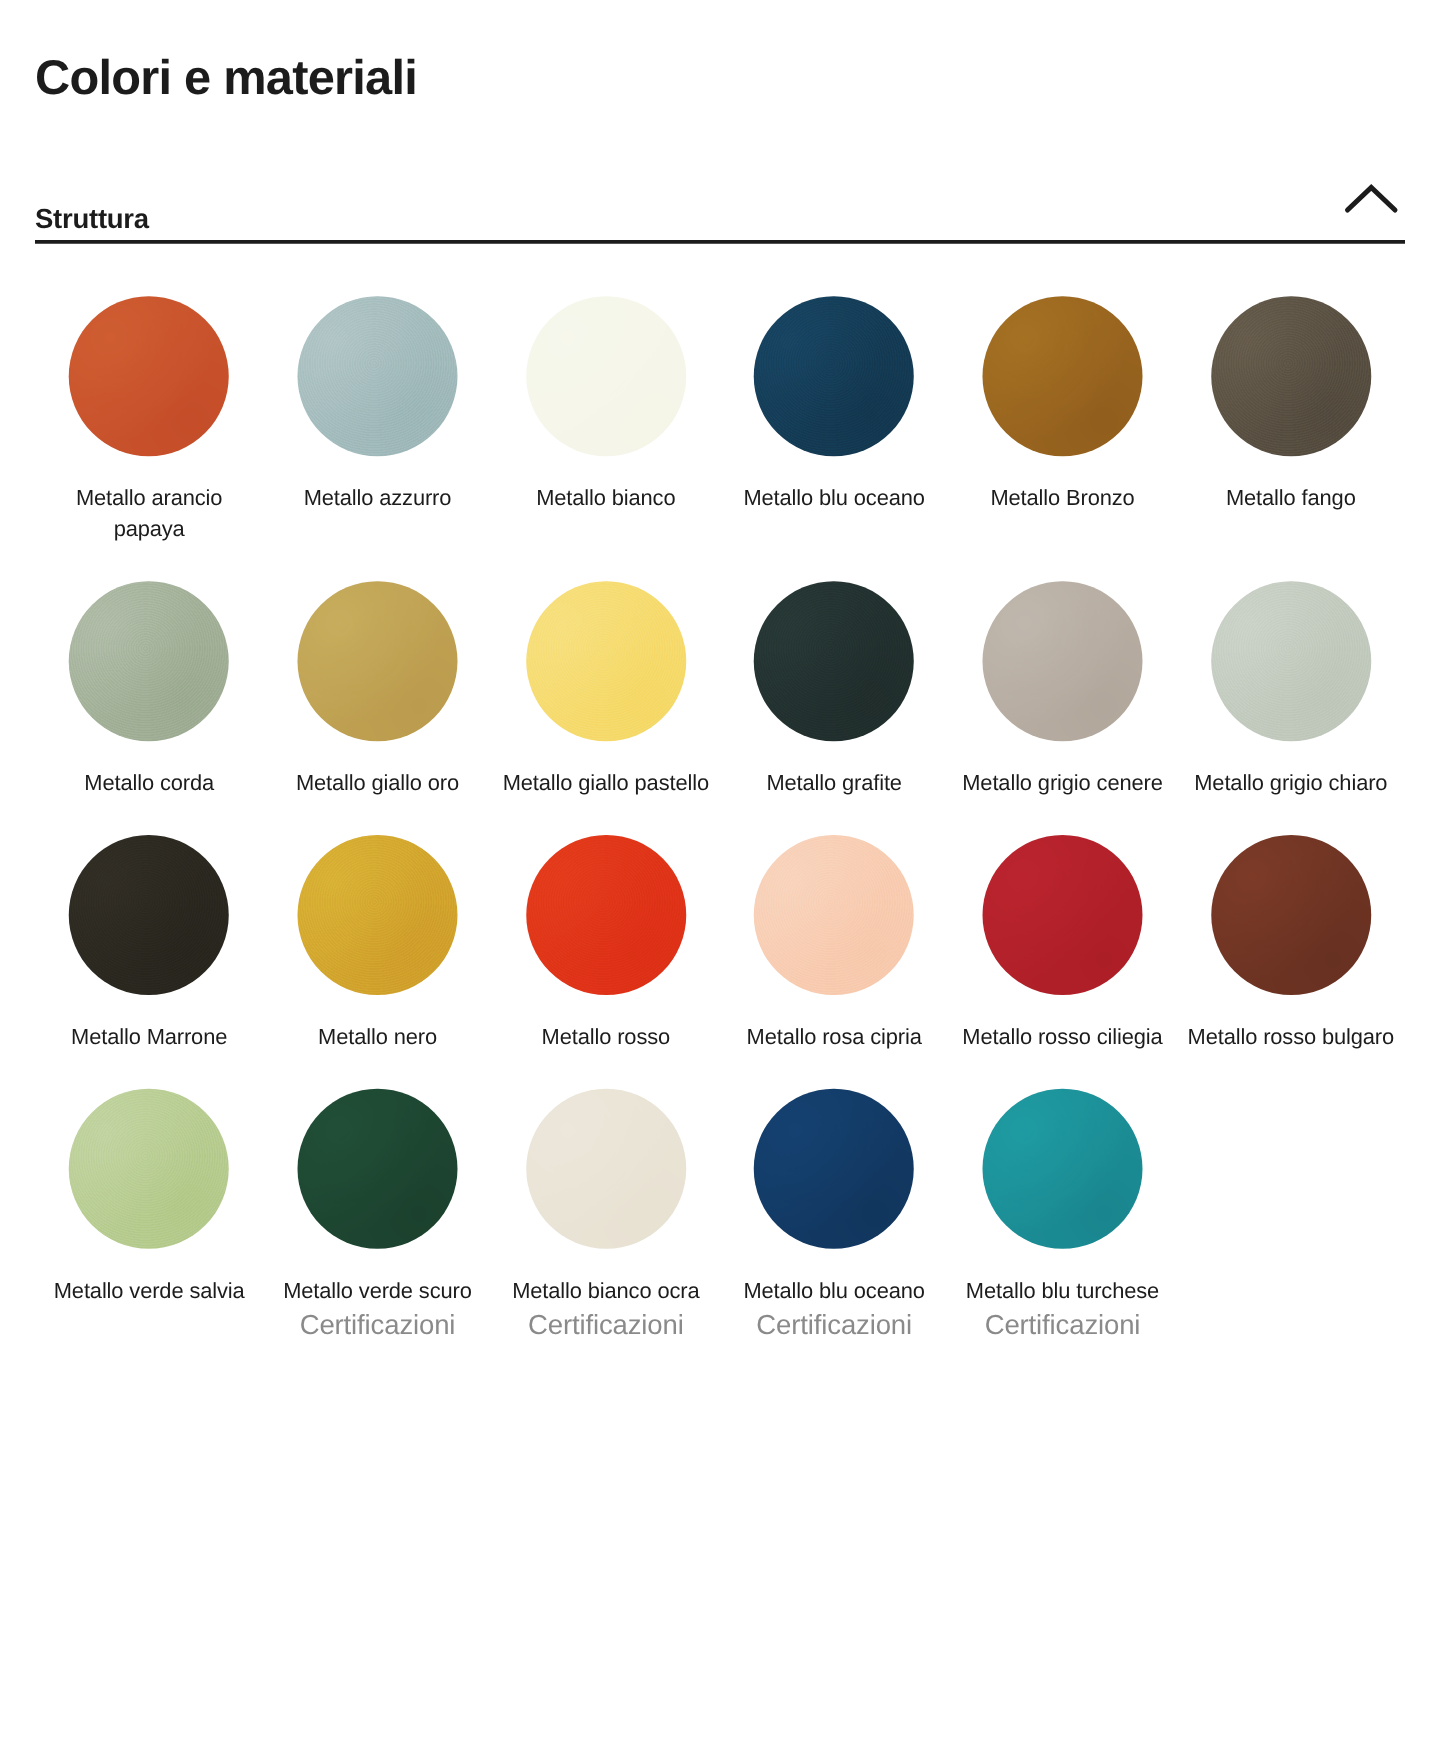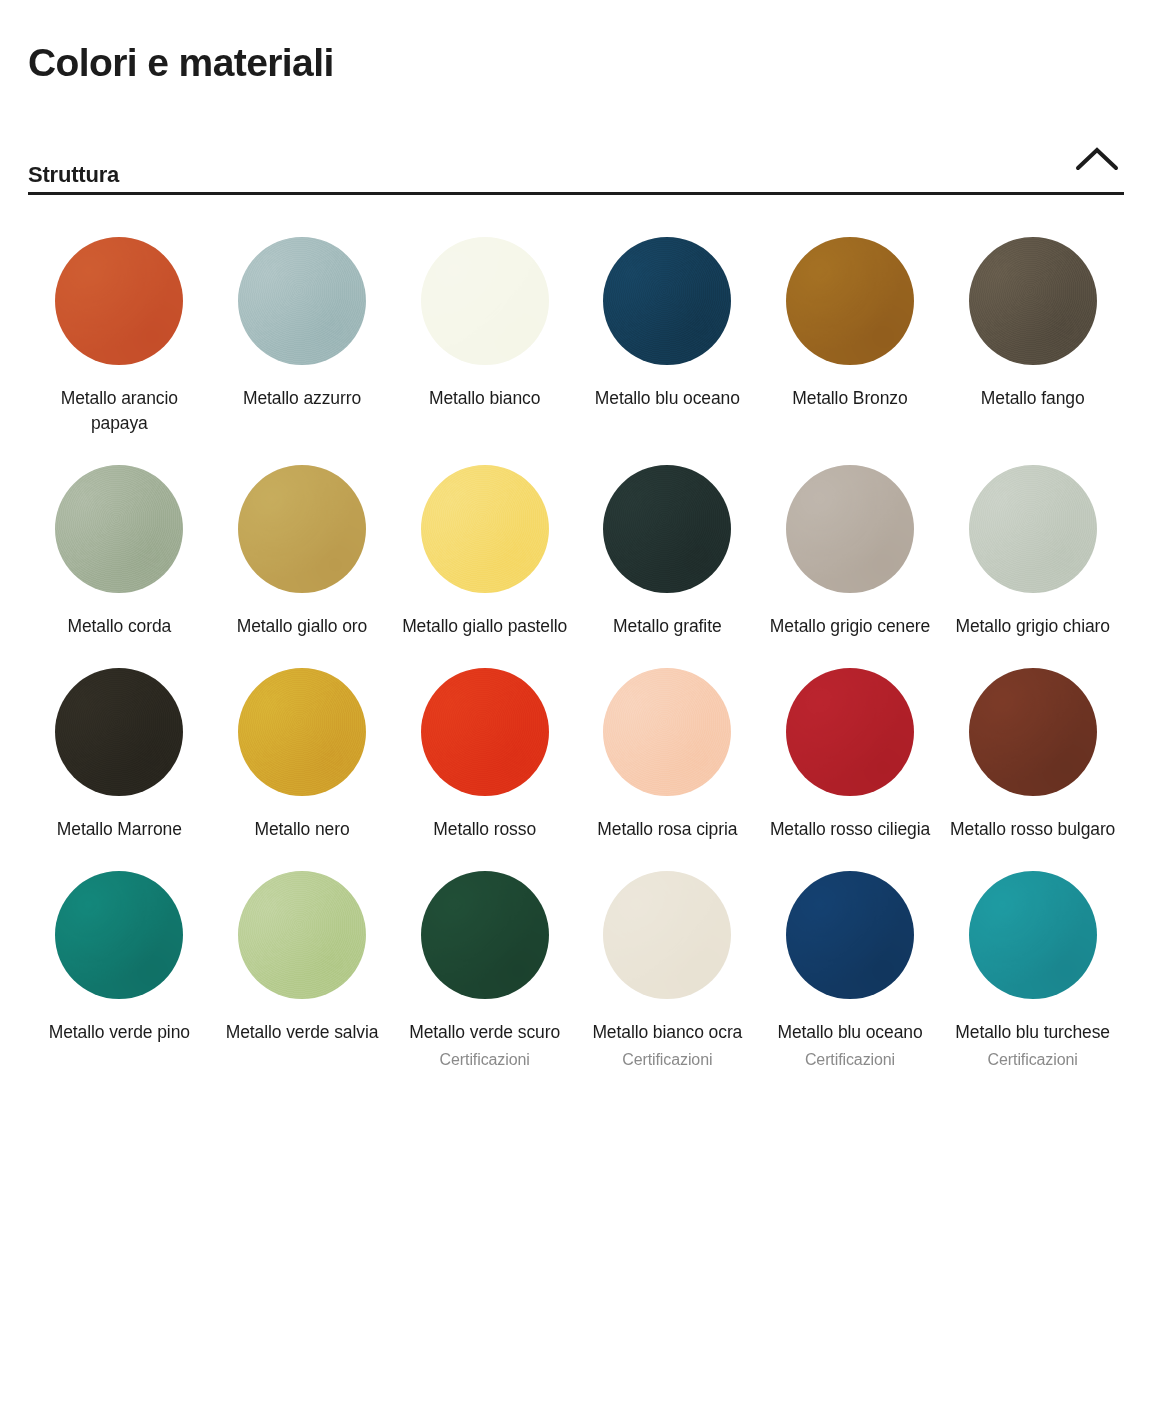--- a/index.html
+++ b/index.html
@@ -124,21 +124,21 @@
     margin-top: 21px;
     font-size: 17.5px;
     line-height: 25px;
     text-align: center;
     color: #1c1c1c;
     max-width: 172px;
     letter-spacing: -0.1px;
   }
   .swatch-sub {
     margin-top: 2px;
-    font-size: 16px;
+    font-size: 22px;
     line-height: 25px;
     text-align: center;
     color: #8a8a8a;
     letter-spacing: -0.1px;
   }
 </style>
 </head>
 <body>
 
 <div class="page">
@@ -225,24 +225,20 @@
       </div>
       <div class="swatch-cell">
         <div class="swatch-disc smooth" style="background: rgb(178, 32, 41);"></div>
         <div class="swatch-label">Metallo rosso ciliegia</div>
       </div>
       <div class="swatch-cell">
         <div class="swatch-disc smooth" style="background: rgb(111, 52, 35);"></div>
         <div class="swatch-label">Metallo rosso bulgaro</div>
       </div>
       <div class="swatch-cell">
-        <div class="swatch-disc smooth" style="background: rgb(17, 121, 110);"></div>
-        <div class="swatch-label">Metallo verde pino</div>
-      </div>
-      <div class="swatch-cell">
         <div class="swatch-disc" style="background: rgb(184, 205, 146);"></div>
         <div class="swatch-label">Metallo verde salvia</div>
       </div>
       <div class="swatch-cell">
         <div class="swatch-disc smooth" style="background: rgb(29, 70, 49);"></div>
         <div class="swatch-label">Metallo verde scuro</div>
         <div class="swatch-sub">Certificazioni</div>
       </div>
       <div class="swatch-cell">
         <div class="swatch-disc smooth" style="background: rgb(234, 228, 214);"></div>

